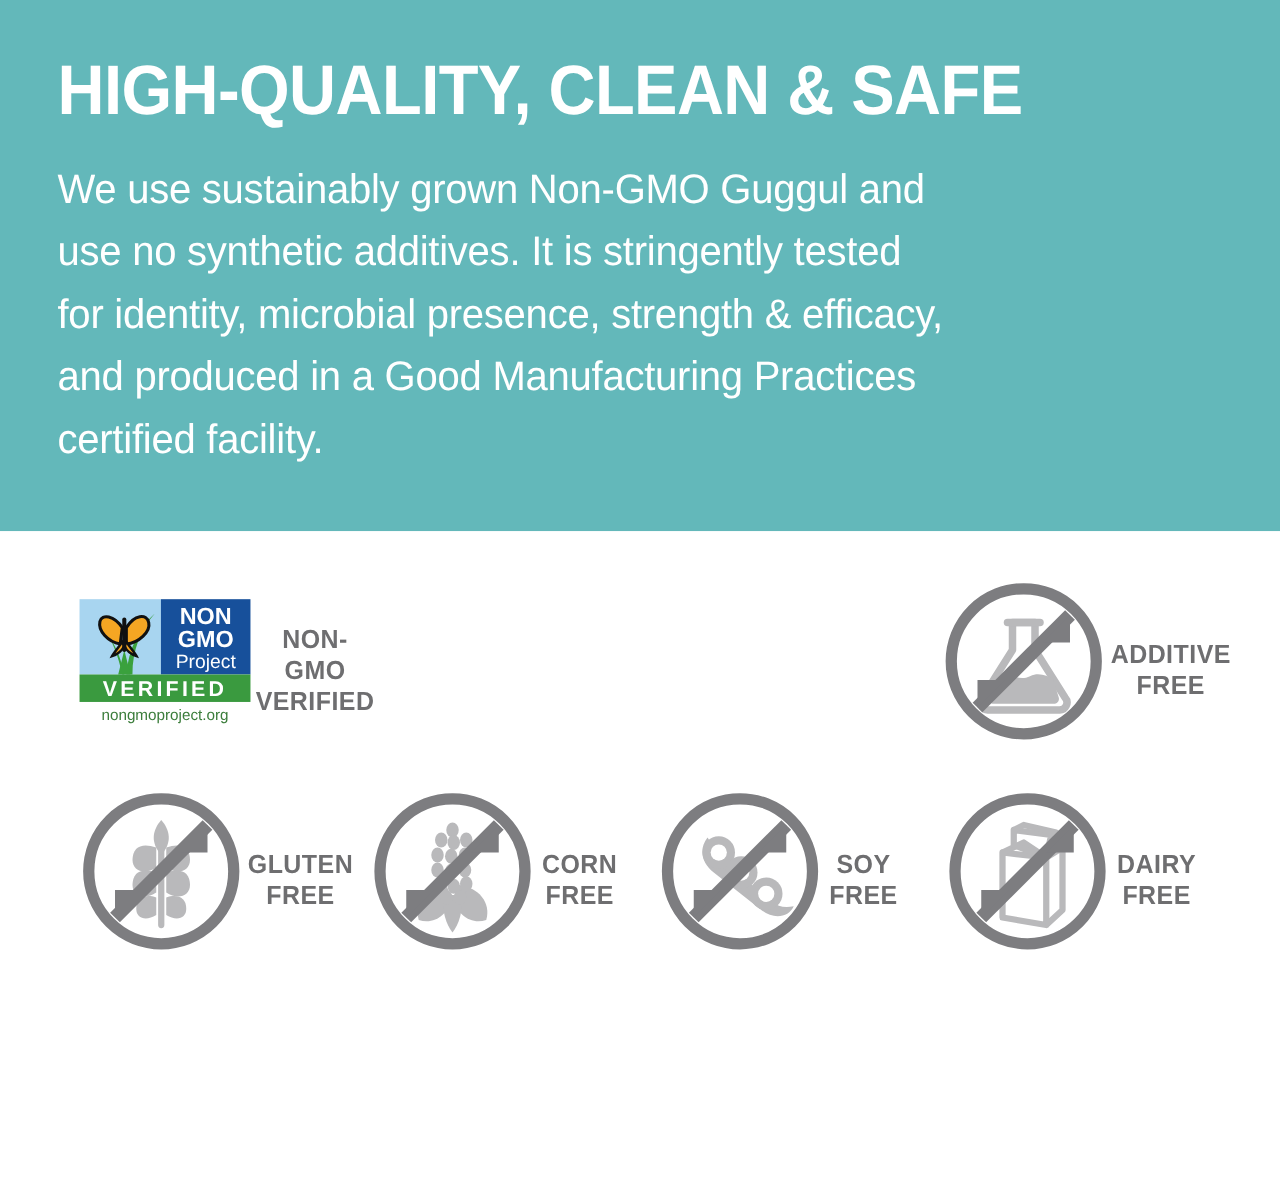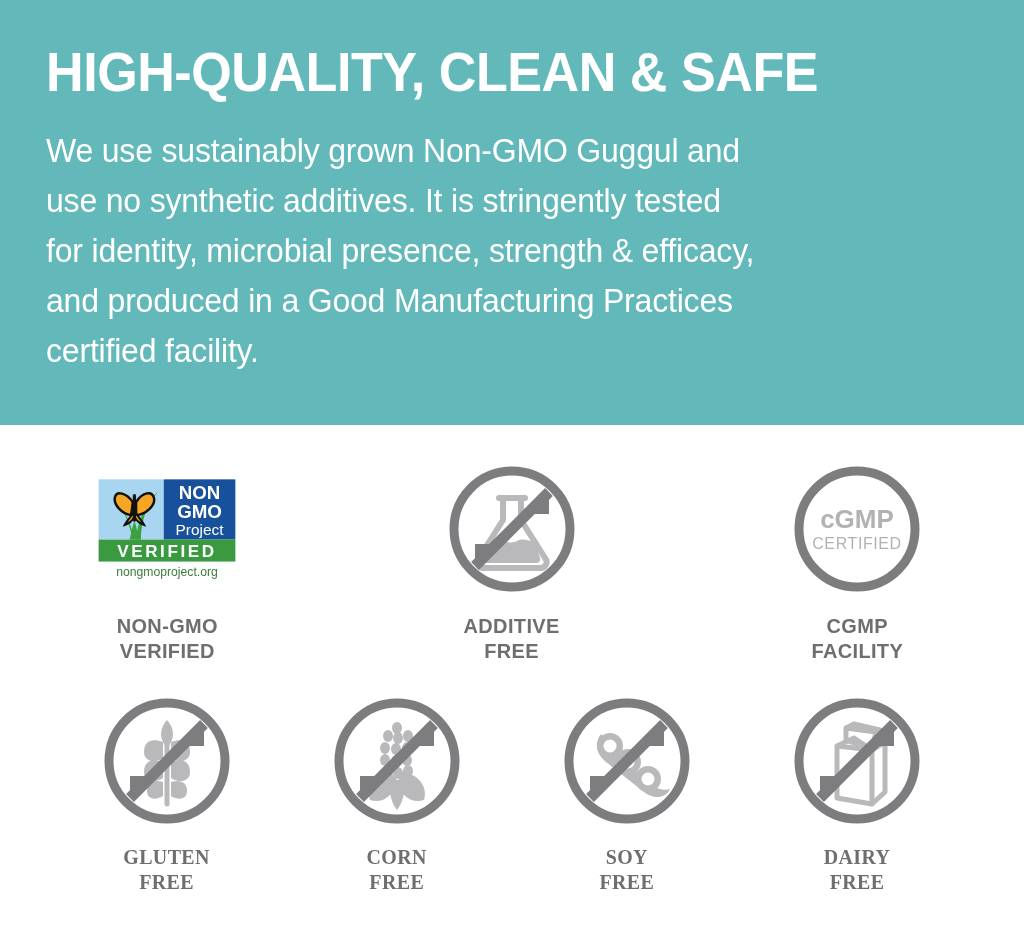--- a/index.html
+++ b/index.html
@@ -52,25 +52,24 @@
     height: 517px;
     background: #ffffff;
     box-sizing: border-box;
     padding: 34px 62px 0 62px;
   }
   .badge-row {
     display: flex;
     justify-content: space-between;
     align-items: flex-start;
   }
-  .badge-row.row-2 { margin-top: 28px; font-family: Liberation Serif, serif; }
+  .badge-row.row-2 { margin-top: 28px; }
   .badge {
     width: 210px;
     display: flex;
-    flex-direction: column;
     align-items: center;
   }
   .badge-art {
     width: 140px;
     height: 140px;
     display: flex;
     align-items: center;
     justify-content: center;
   }
   .badge-label {
@@ -165,33 +164,20 @@
           <path d="M30 104 L30 82 L52 82 Z" fill="#7d7d80"></path>
         </svg>
       </div>
       <div class="badge-label">
         <span>ADDITIVE</span>
         <span class="l2">FREE</span>
       </div>
     </div>
 
 
-    <div class="badge">
-      <div class="badge-art">
-        <svg width="134" height="134" viewBox="0 0 134 134" xmlns="http://www.w3.org/2000/svg">
-          <circle cx="67" cy="67" r="58" fill="none" stroke="#7d7d80" stroke-width="9"></circle>
-          <text x="67" y="66" fill="#b2b2b4" font-family="Liberation Sans, sans-serif" font-size="26" font-weight="bold" text-anchor="middle">cGMP</text>
-          <text x="67" y="87" fill="#b2b2b4" font-family="Liberation Sans, sans-serif" font-size="16" letter-spacing="0.6" text-anchor="middle">CERTIFIED</text>
-        </svg>
-      </div>
-      <div class="badge-label">
-        <span>CGMP</span>
-        <span class="l2">FACILITY</span>
-      </div>
-    </div>
 
   </div>
 
   <div class="badge-row row-2">
 
     <div class="badge">
       <div class="badge-art">
         <svg width="134" height="134" viewBox="0 0 134 134" xmlns="http://www.w3.org/2000/svg">
           <g fill="#b9b9bb">
             <path d="M67 110 L67 44" stroke="#b9b9bb" stroke-width="5" fill="none" stroke-linecap="round"></path>

